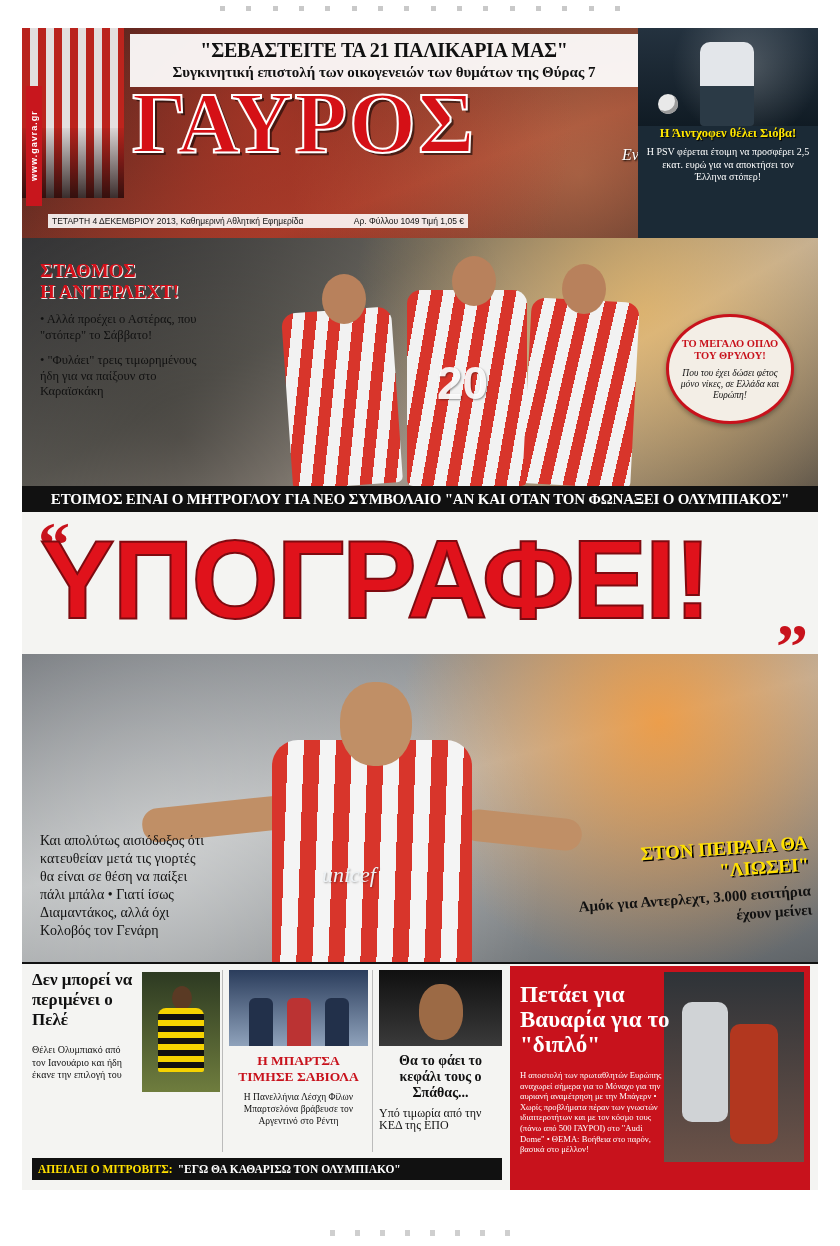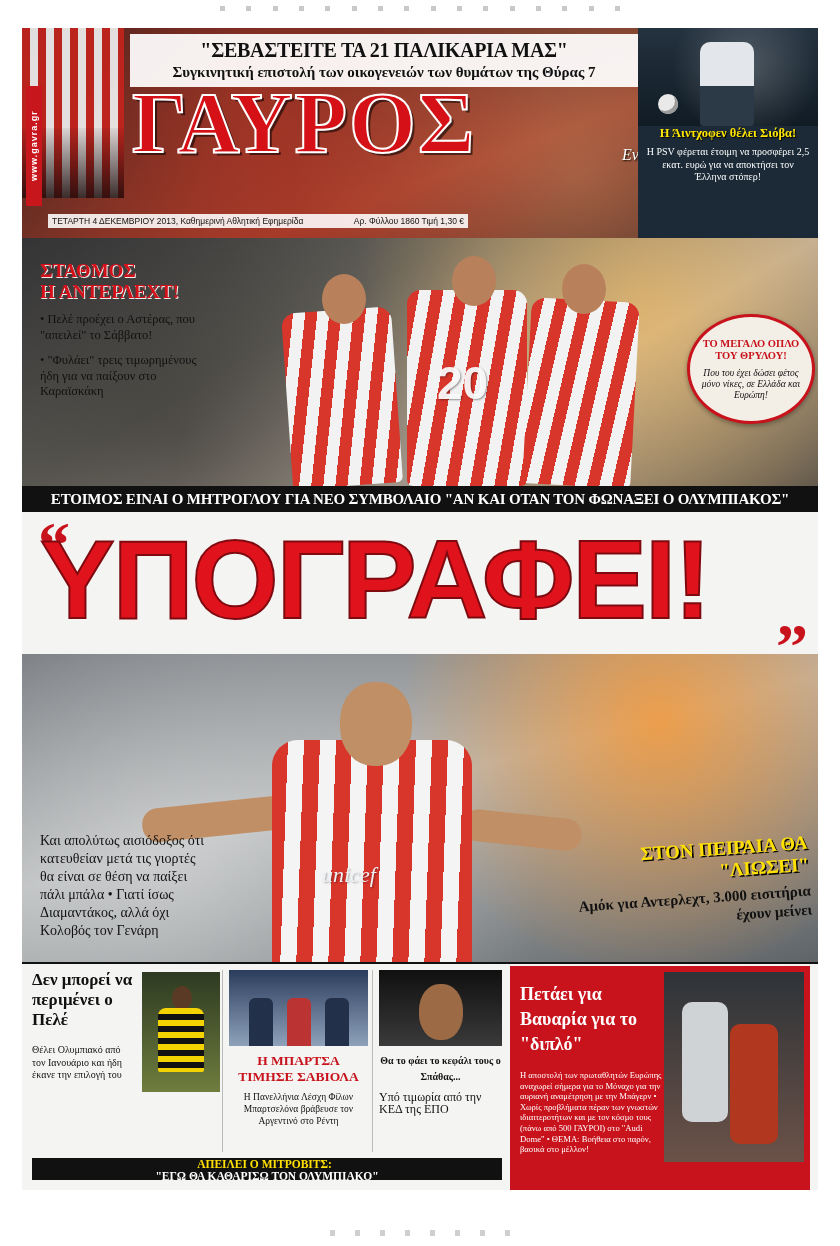--- a/index.html
+++ b/index.html
@@ -276,21 +276,21 @@
   .leftcol .txt {
     margin-top: 10px;
     font-family: "Liberation Serif", serif;
     font-size: 12.5px;
     line-height: 15.5px;
     color: #111;
   }
 
   .stamp {
     position: absolute;
-    right: 3px; top: 286px;
+    right: 24px; top: 286px;
     width: 128px; height: 110px;
     border-radius: 50%;
     background: #f3eee6;
     border: 3px solid #c8121c;
     box-shadow: 0 2px 5px rgba(0,0,0,0.35);
     display: flex;
     flex-direction: column;
     align-items: center;
     justify-content: center;
     text-align: center;
@@ -542,40 +542,40 @@
     position: absolute;
     left: 40px; top: 14px;
     width: 44px; height: 56px;
     border-radius: 46%;
     background: #9c6a45;
   }
   .c3 .ttl {
     margin-top: 7px;
     font-family: "Liberation Serif", serif;
     font-weight: bold;
-    font-size: 10px;
+    font-size: 14px;
     line-height: 16px;
     color: #111;
     text-align: center;
   }
   .c3 .txt {
     margin-top: 6px;
     font-family: "Liberation Serif", serif;
     font-size: 12px;
     line-height: 12px;
     color: #111;
     text-align: left;
   }
   .c4 .ttl {
     position: absolute;
     left: 10px; top: 16px;
     width: 150px;
     font-family: "Liberation Serif", serif;
     font-weight: bold;
-    font-size: 18px;
+    font-size: 23px;
     line-height: 25px;
     color: #fff;
   }
   .c4 .pic {
     position: absolute;
     right: 6px; top: 6px;
     width: 140px; height: 190px;
     background: linear-gradient(180deg, #2e3338, #6b5248);
     overflow: hidden;
   }
@@ -604,21 +604,20 @@
     height: 22px;
     background: #111;
     display: flex;
     align-items: center;
     padding: 0 6px;
     box-sizing: border-box;
     color: #fff;
     font-family: "Liberation Serif", serif;
     font-weight: bold;
     font-size: 11.5px;
-    flex-direction: column;
   }
   .footstrip .y { color: #ffe000; margin-right: 5px; }
 </style>
 </head>
 <body>
 
 <div class="scan-dashes">
   <i></i>
     <i></i>
     <i></i>
@@ -656,21 +655,21 @@
 
     <div class="top-banner">
       <div class="l1">"ΣΕΒΑΣΤΕΙΤΕ ΤΑ 21 ΠΑΛΙΚΑΡΙΑ ΜΑΣ"</div>
       <div class="l2">Συγκινητική επιστολή των οικογενειών των θυμάτων της Θύρας 7</div>
     </div>
 
     <div class="logo">ΓΑΥΡΟΣ</div>
     <div class="logo-kicker">Εν</div>
 
     <div class="dateline">
-      <span class="right">Αρ. Φύλλου 1860 Τιμή 1,30 €</span>
+      <span class="right">Αρ. Φύλλου 1049 Τιμή 1,05 €</span>
       <span>ΤΕΤΑΡΤΗ 4 ΔΕΚΕΜΒΡΙΟΥ 2013, Καθημερινή Αθλητική Εφημερίδα</span>
     </div>
 
     <div class="topright">
       <div class="pic">
         <div class="player"></div>
         <div class="ball"></div>
       </div>
       <div class="hl">Η Άιντχοφεν θέλει Σιόβα!</div>
       <div class="body">Η PSV φέρεται έτοιμη να προσφέρει 2,5 εκατ. ευρώ για να αποκτήσει τον Έλληνα στόπερ!</div>
@@ -684,21 +683,21 @@
     <div class="playerB"></div>
     <div class="head hB"></div>
     <div class="playerC"></div>
     <div class="head hC"></div>
     <div class="num20">20</div>
   </div>
 
   <div class="leftcol">
     <div class="ttl">ΣΤΑΘΜΟΣ</div>
     <div class="ttl">Η ΑΝΤΕΡΛΕΧΤ!</div>
-    <div class="txt red">• Πελέ προέχει ο Αστέρας, που "απειλεί" το Σάββατο!</div>
+    <div class="txt red">• Αλλά προέχει ο Αστέρας, που "στόπερ" το Σάββατο!</div>
     <div class="txt bold">• "Φυλάει" τρεις τιμωρημένους ήδη για να παίξουν στο Καραϊσκάκη</div>
   </div>
 
   <div class="stamp">
     <div class="s1">ΤΟ ΜΕΓΑΛΟ ΟΠΛΟ ΤΟΥ ΘΡΥΛΟΥ!</div>
     <div class="s2">Που του έχει δώσει φέτος μόνο νίκες, σε Ελλάδα και Ευρώπη!</div>
   </div>
 
   <div class="strip">ΕΤΟΙΜΟΣ ΕΙΝΑΙ Ο ΜΗΤΡΟΓΛΟΥ ΓΙΑ ΝΕΟ ΣΥΜΒΟΛΑΙΟ "ΑΝ ΚΑΙ ΟΤΑΝ ΤΟΝ ΦΩΝΑΞΕΙ Ο ΟΛΥΜΠΙΑΚΟΣ"</div>
 

